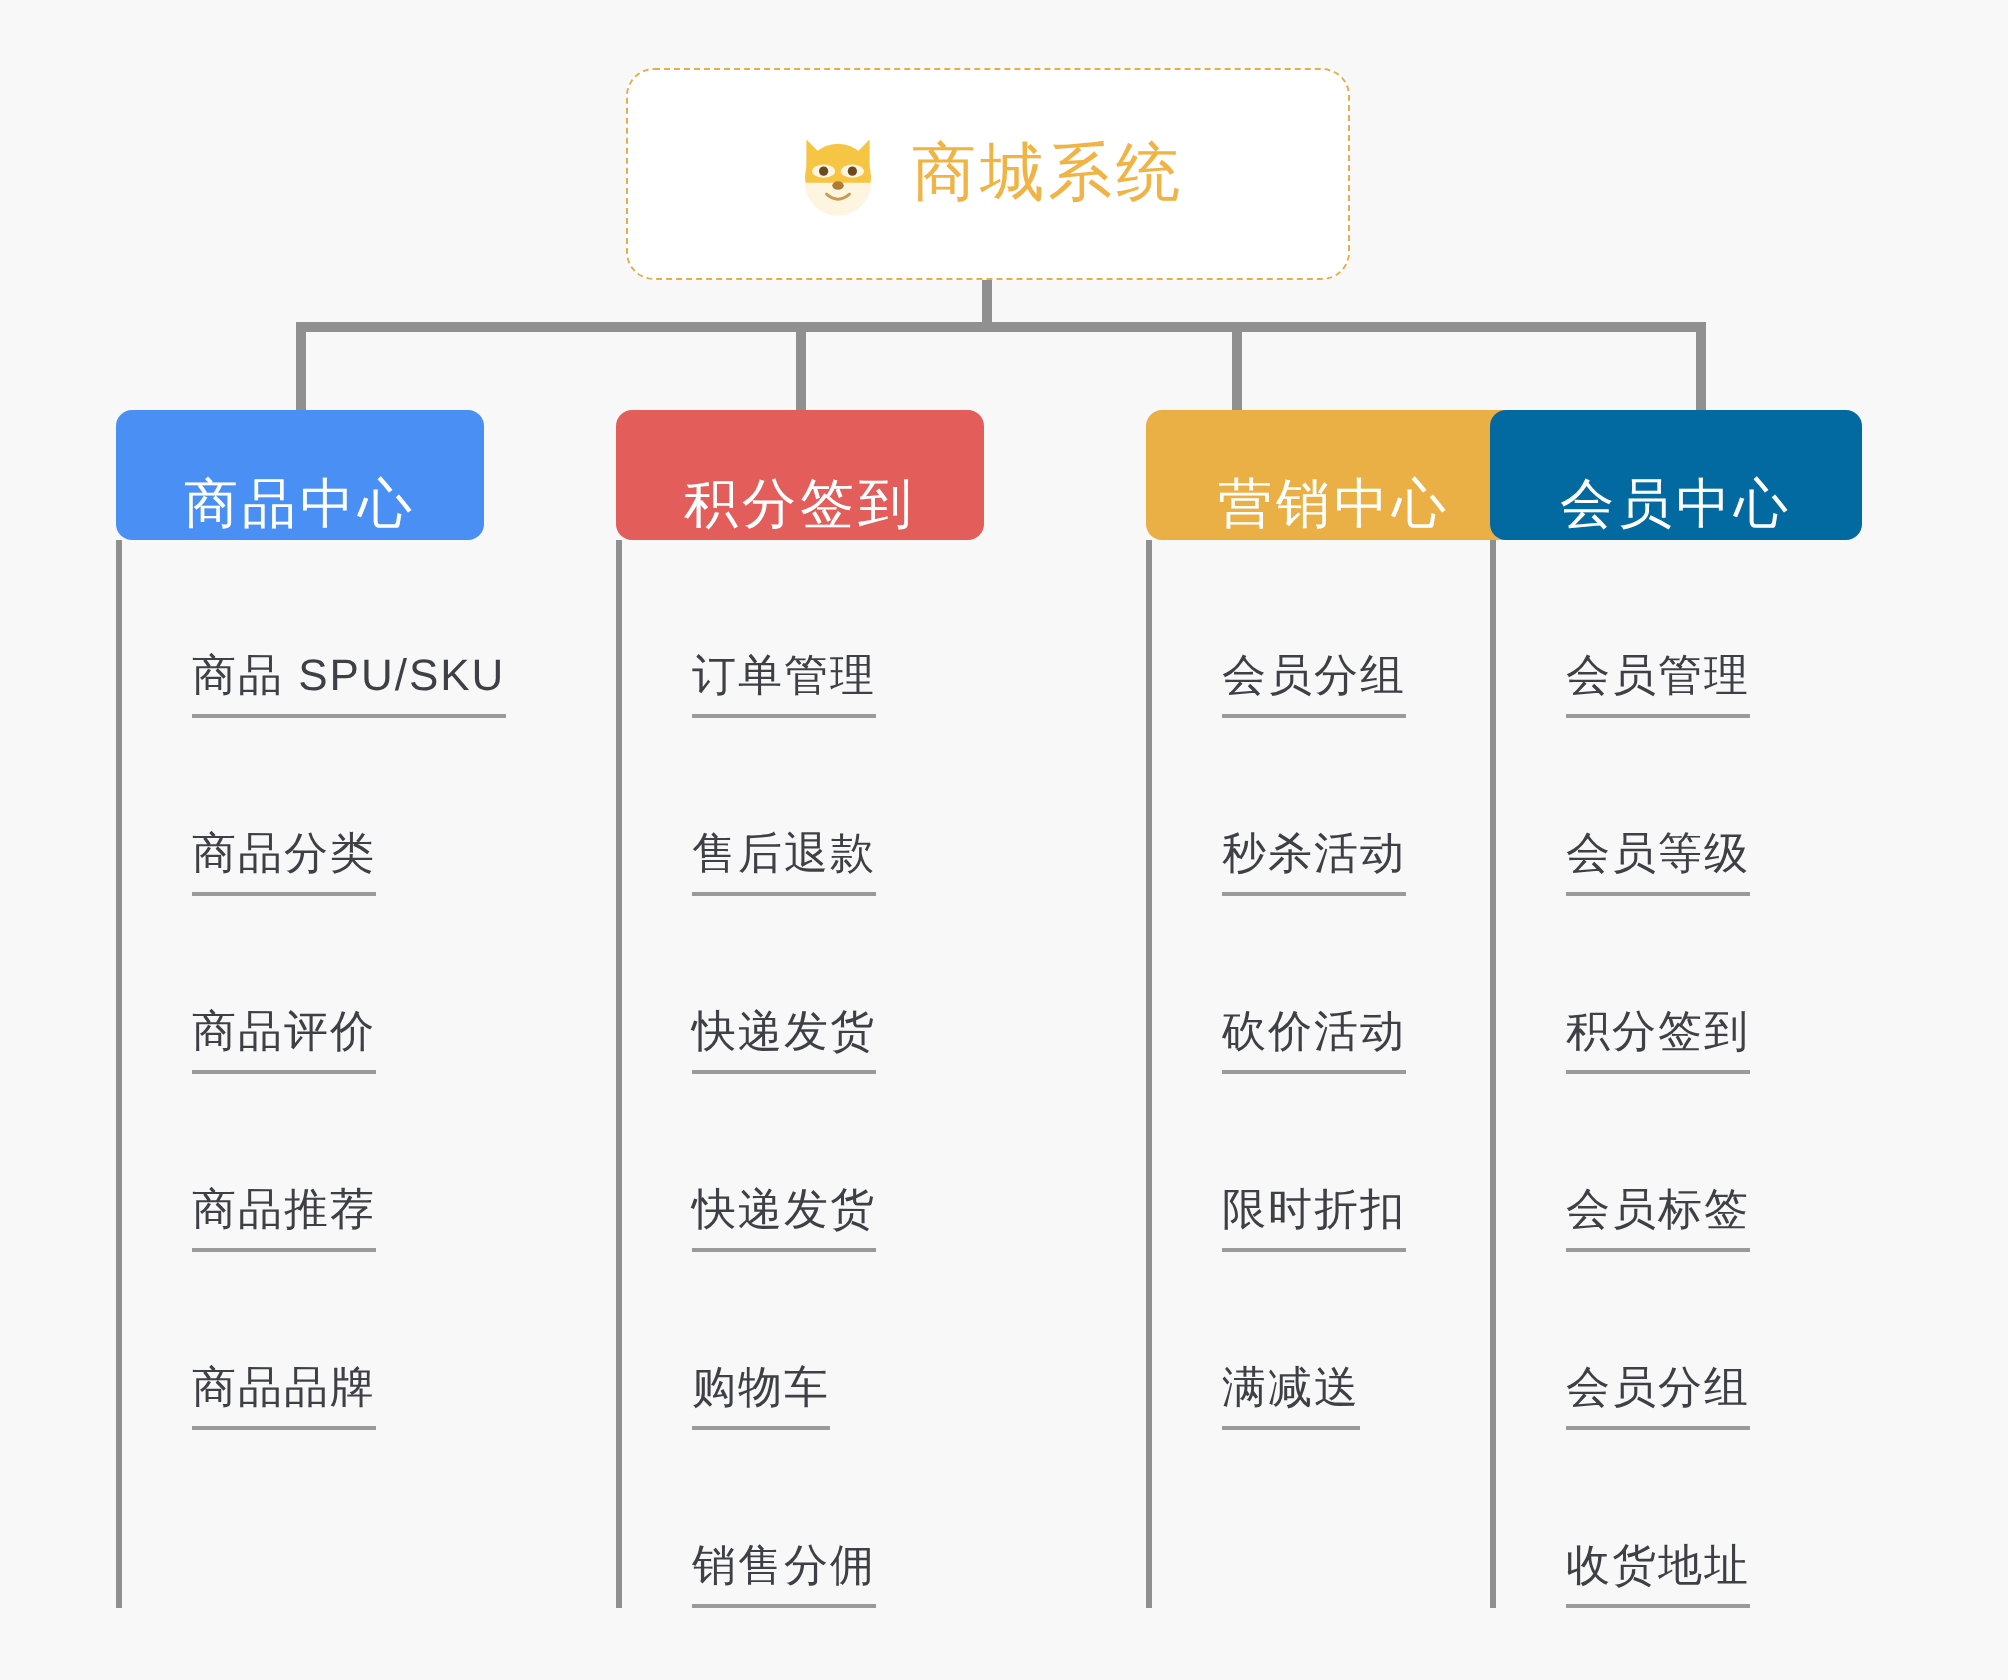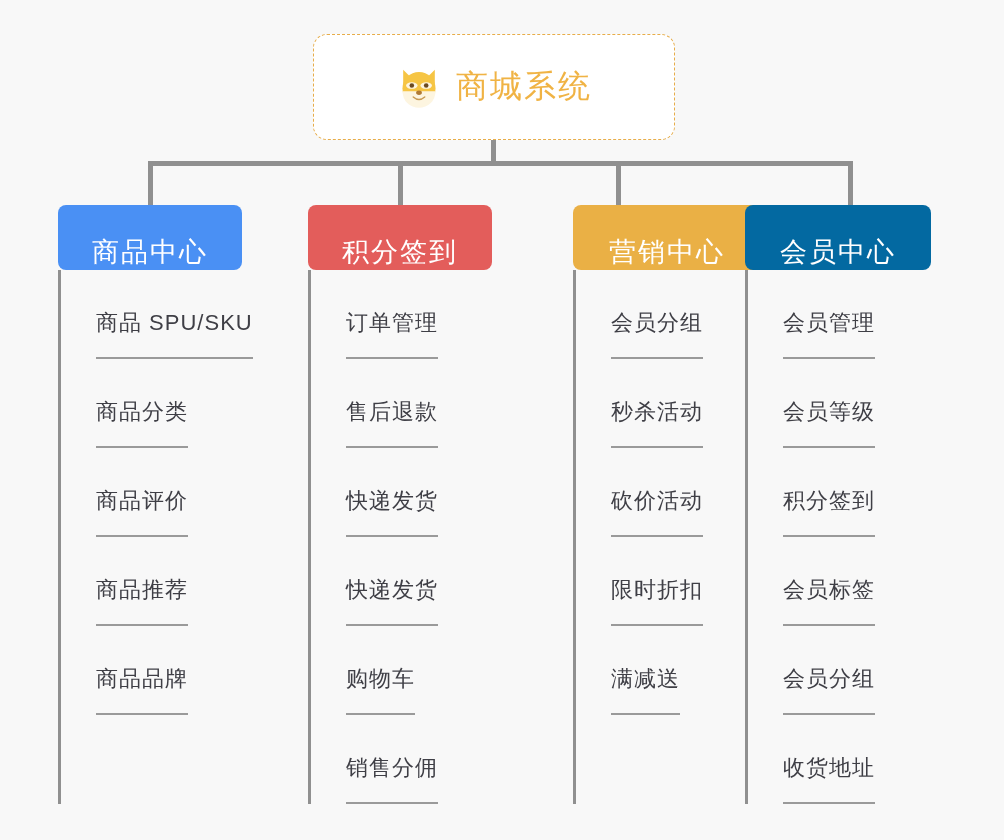--- a/index.html
+++ b/index.html
@@ -106,21 +106,21 @@
     height: 89px;
     box-sizing: border-box;
     display: flex;
     align-items: flex-end;
     padding-left: 38px;
   }
   .leaf-text {
     font-size: 22px;
     color: #3f3f46;
     line-height: 1.1;
-    padding-bottom: 22px;
+    padding-bottom: 7px;
     border-bottom: 2px solid #9a9a9a;
     white-space: nowrap;
     display: inline-block;
     letter-spacing: 1px;
   }
 </style>
 </head>
 <body style="background: rgb(248, 248, 248);">
 
 <div id="mindmap">

